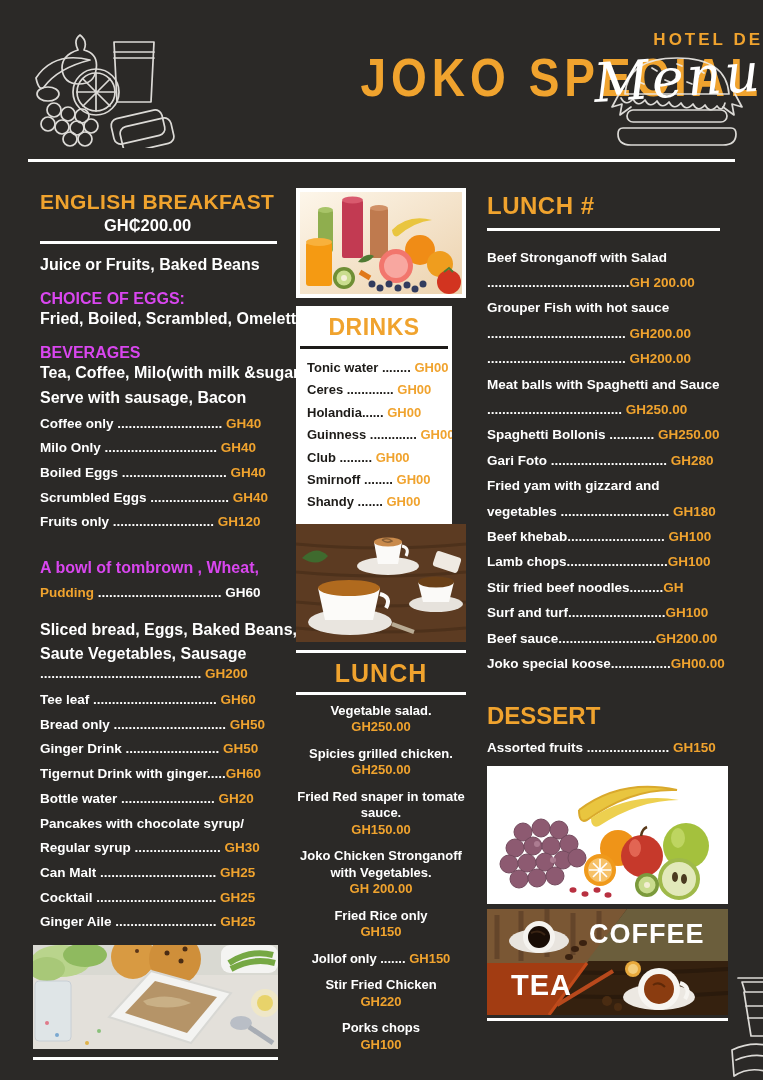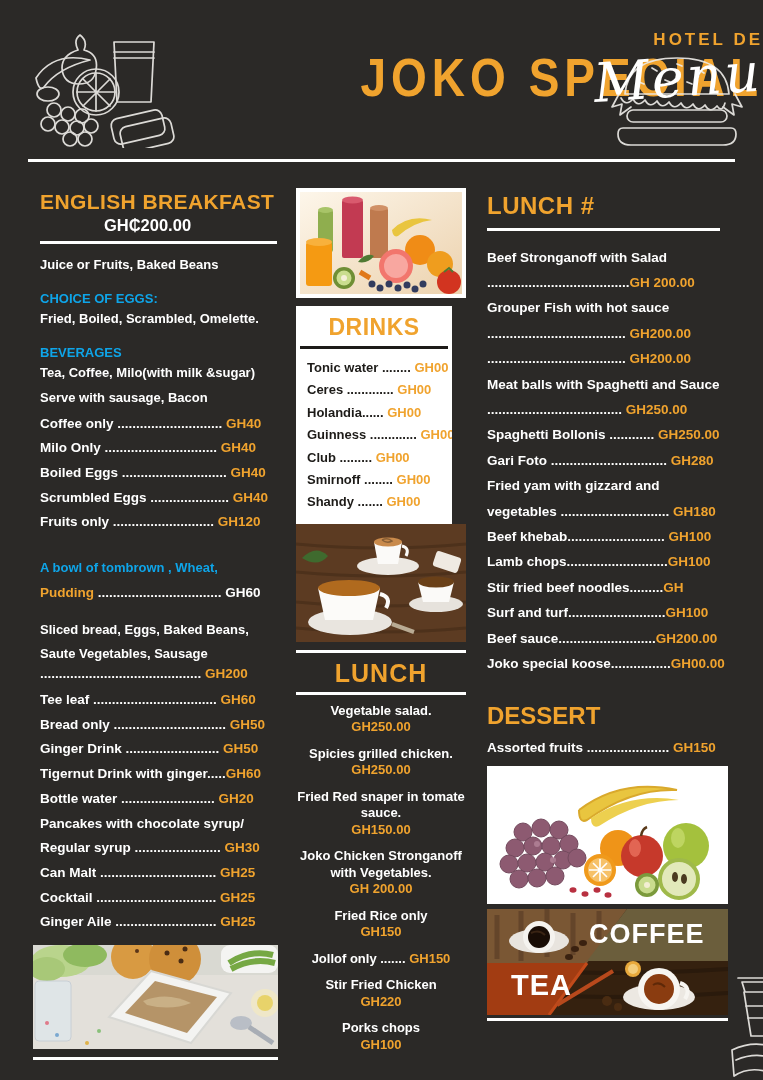--- a/index.html
+++ b/index.html
@@ -27,22 +27,22 @@
   p{margin:0;}
   .row{font-size:13.5px;font-weight:bold;color:#fff;white-space:nowrap;overflow:hidden;}
   .row .o{color:#f0a32e;}
   .row .w{color:#fff;}
 
   
   .col-left{position:absolute;left:40px;top:190px;width:237px;}
   .bk-head{font-size:21px;font-weight:bold;color:#f0a32e;letter-spacing:.4px;line-height:24px;}
   .bk-price{font-size:16.5px;font-weight:bold;color:#fff;text-align:center;width:215px;margin-top:2px;}
   .rule{height:2.5px;background:#fff;border:none;margin:6px 0 0 0;width:237px;}
-  .lp{font-size:13px;font-weight:bold;color:#fff;white-space:nowrap;line-height:20px;}
-  .olabel{color:#0ea5e9;}
+  .lp{font-size:16px;font-weight:bold;color:#fff;white-space:nowrap;line-height:20px;}
+  .olabel{color:#d946ef;}
   .left-list .row{line-height:24.7px;}
   .mt14{margin-top:14px;} .mt11{margin-top:11px;} .mt5{margin-top:5px;}
   .mt20{margin-top:20px;} .mt13{margin-top:13px;} .mt7{margin-top:7px;} .mt4{margin-top:4px;}
   .lh24{line-height:24px;} .lh25{line-height:25px;}
   .photo-left{margin-top:10px;margin-left:-7px;width:245px;height:104px;overflow:hidden;}
   .bottom-rule{height:3px;background:#fff;border:none;margin:8px 0 0 -7px;width:245px;}
 
   
   .col-mid{position:absolute;left:296px;top:188px;width:170px;}
   .juice-frame{border:4px solid #fff;width:162px;height:102px;overflow:hidden;background:#f6ecd9;}

